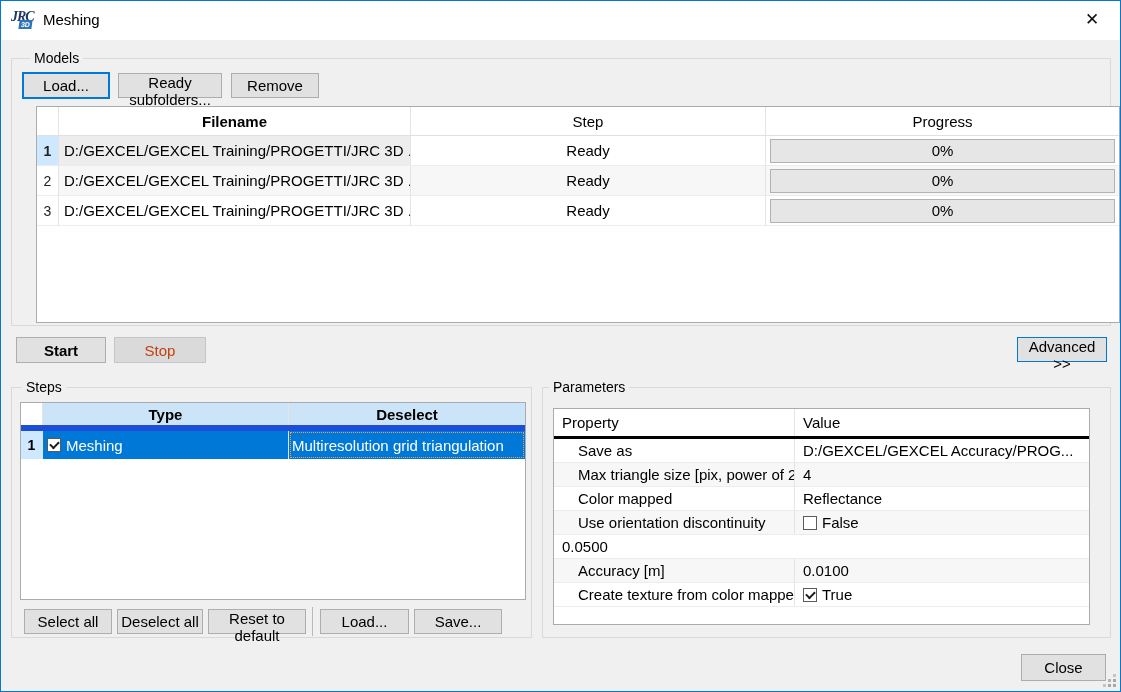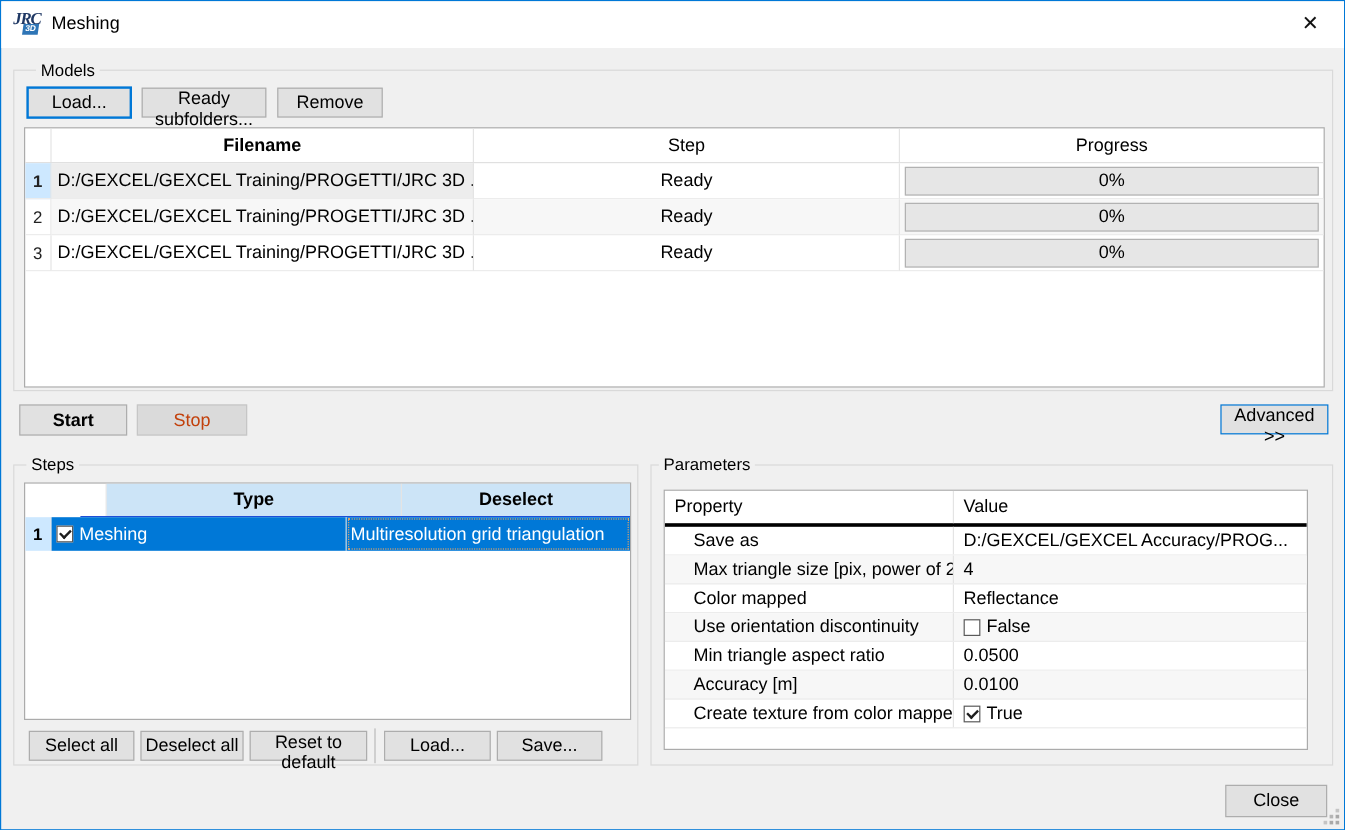--- a/index.html
+++ b/index.html
@@ -26,21 +26,21 @@
 
   
   .btn { position:absolute; background:#e1e1e1; border:1px solid #adadad; font-family:inherit;
          font-size:15px; color:#000; text-align:center; cursor:pointer; padding:0; }
   .btn.focused { border:2px solid #0078d7; }
   .btn.accent  { border:1px solid #0078d7; }
   .btn.disabled { background:#dadada; border-color:#c6c6c6; color:#c2410c; cursor:default; }
   .btn.bold { font-weight:bold; }
 
   
-  .mtable { position:absolute; left:8px; top:47px; width:1084px; height:217px;
+  .mtable { position:absolute; left:24px; top:47px; width:1084px; height:217px;
             background:#fff; border:1px solid #ababab; overflow:hidden; }
   .mrow { display:flex; height:30px; }
   .mrow.header { height:29px; border-bottom:1px solid #e0e0e0; }
   .mc { flex:none; display:flex; align-items:center; justify-content:center;
         border-right:1px solid #e4e4e4; border-bottom:1px solid #ececec; overflow:hidden; white-space:nowrap; }
   .mrow.header .mc { border-bottom:none; }
   .mc.num  { width:22px; font-size:14px; color:#222; }
   .mc.file { width:352px; justify-content:flex-start; padding-left:5px; }
   .mc.step { width:355px; }
   .mc.prog { flex:1; border-right:none; }
@@ -53,21 +53,21 @@
 
   
   .stable { position:absolute; left:8px; top:14px; width:506px; height:198px;
             background:#fff; border:1px solid #ababab; overflow:hidden; }
   .srow { display:flex; height:28px; }
   .sc { flex:none; display:flex; align-items:center; overflow:hidden; white-space:nowrap; }
   .sc.num { width:22px; justify-content:center; font-size:14px; border-right:1px solid #e4e4e4; }
   .sc.type { width:246px; padding-left:4px; border-right:1px solid #e4e4e4; }
   .sc.alg { flex:1; padding-left:3px; }
   .srow.header .sc.type, .srow.header .sc.alg { background:#cce4f7; font-weight:bold; justify-content:center; padding-left:0; }
-  .srow.header { border-bottom:1px solid #1d4ed8;margin-left:46px; }
+  .srow.header { border-bottom:6px solid #1d4ed8; }
   .srow.selected .sc.type, .srow.selected .sc.alg { background:#0078d7; color:#fff; }
   .sc.alg.focus-cell { outline:1px dotted #dca26a; outline-offset:-2px; }
 
   
   .cb { position:relative; width:14px; height:14px; background:#fff; border:1px solid #5a5a5a;
         display:inline-block; flex:none; margin-right:5px; }
   .cb.checked::after { content:""; position:absolute; left:2px; top:2px; width:7px; height:4px;
         border-left:2px solid #1d1d1d; border-bottom:2px solid #1d1d1d; transform:rotate(-45deg); }
 
   
@@ -204,21 +204,20 @@
 
       <div class="prow alt">
         <div class="pc prop">Use orientation discontinuity</div>
         <div class="pc val">
           <span class="cb"></span>
           <span>False</span>
         </div>
       </div>
 
       <div class="prow">
-        <div class="pc prop">Min triangle aspect ratio</div>
         <div class="pc val">0.0500</div>
       </div>
 
       <div class="prow alt">
         <div class="pc prop">Accuracy [m]</div>
         <div class="pc val">0.0100</div>
       </div>
 
       <div class="prow">
         <div class="pc prop">Create texture from color mapped</div>

